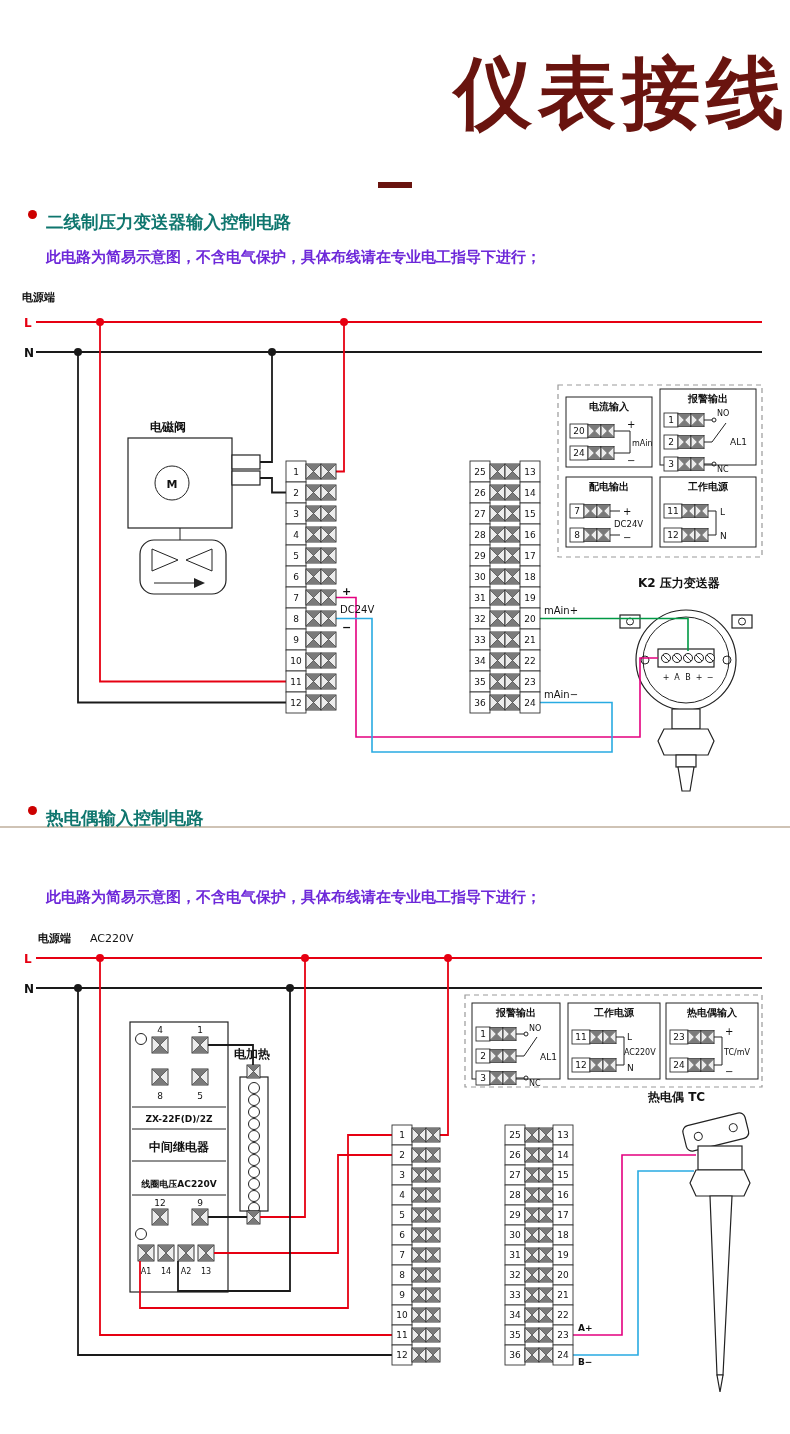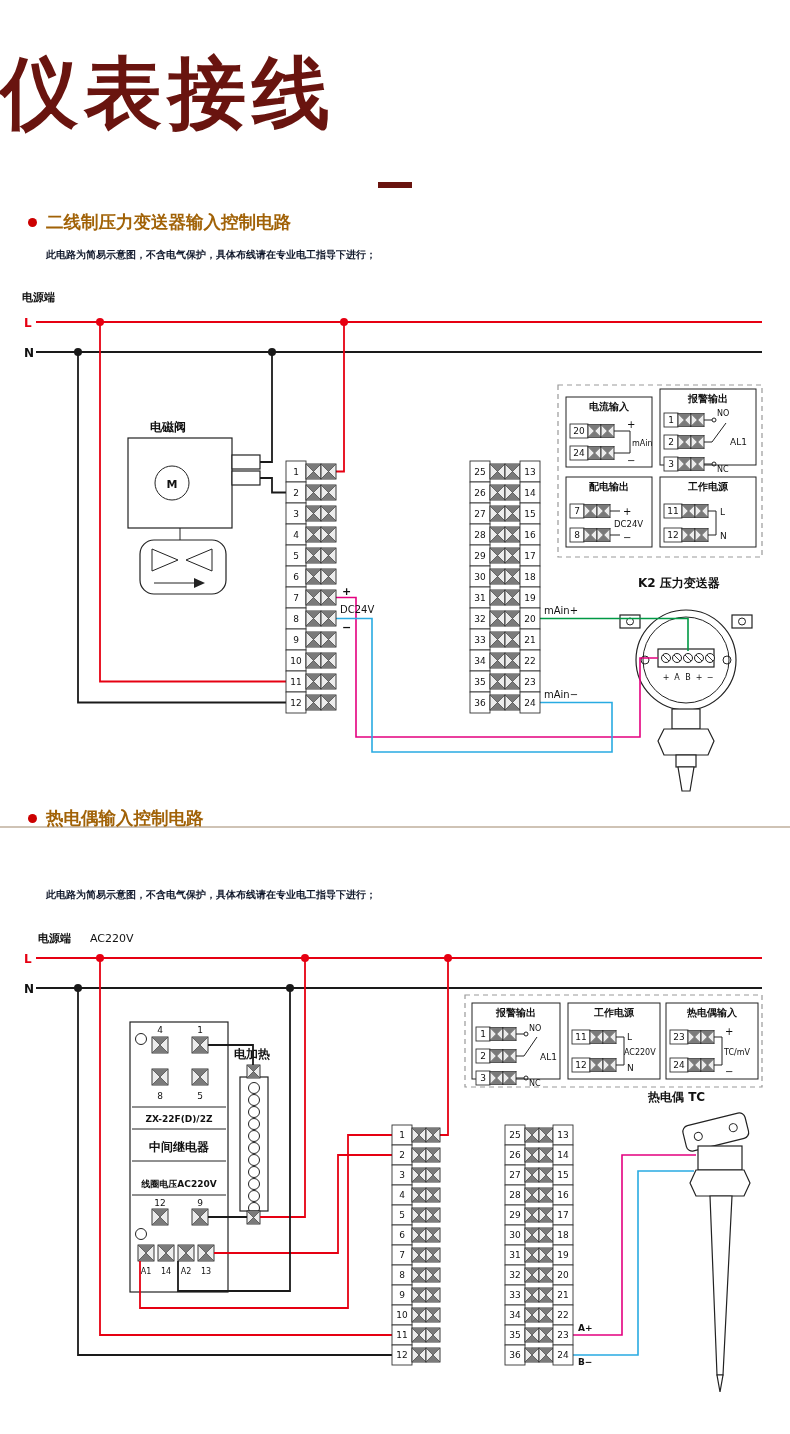--- a/index.html
+++ b/index.html
@@ -1,23 +1,23 @@
 <!DOCTYPE html>
 <html><head>
 <meta charset="utf-8">
 <style>
   *{margin:0;padding:0;box-sizing:border-box}
   html,body{background:#fff}
   body{width:790px;height:1434px;position:relative;font-family:"DejaVu Sans","Liberation Sans",sans-serif}
   #page{position:absolute;top:0;left:0;width:790px;height:1434px;background:#fff;overflow:hidden}
-  .title{position:absolute;top:42px;left:0;width:100%;text-align:left;font-size:78px;font-weight:bold;color:#69140f;letter-spacing:6px}
+  .title{position:absolute;top:42px;left:0;width:100%;text-align:right;font-size:78px;font-weight:bold;color:#69140f;letter-spacing:6px}
   .dash{position:absolute;top:182px;left:50%;transform:translateX(-50%);width:34px;height:6px;background:#69140f}
-  .sec-head{position:absolute;display:flex;align-items:center;gap:9px;font-size:17.5px;font-weight:bold;color:#a16207}
+  .sec-head{position:absolute;display:flex;align-items:flex-start;gap:9px;font-size:17.5px;font-weight:bold;color:#0f766e}
   .bullet{width:9px;height:9px;border-radius:50%;background:#c00;flex:0 0 auto}
-  .sec-note{position:absolute;font-size:10px;font-weight:bold;color:#0f172a}
+  .sec-note{position:absolute;font-size:15px;font-weight:bold;color:#6d28d9}
   .divider{position:absolute;left:0;top:826px;width:100%;height:2px;background:#cfc3b5}
   svg{position:absolute;left:0}
   svg text{font-family:"DejaVu Sans","Liberation Sans",sans-serif;fill:#111}
   .mid{text-anchor:middle}
   .b{font-weight:bold}
   .t8{font-size:8px}.t85{font-size:8.5px}.t9{font-size:9px}.t10{font-size:10px}
   .t11{font-size:11px}.t12{font-size:12px}
   .red{fill:#e60012}
   .wl{stroke:#e60012;stroke-width:2.2;fill:none}
   .nl{stroke:#1a1a1a;stroke-width:2.2;fill:none}

